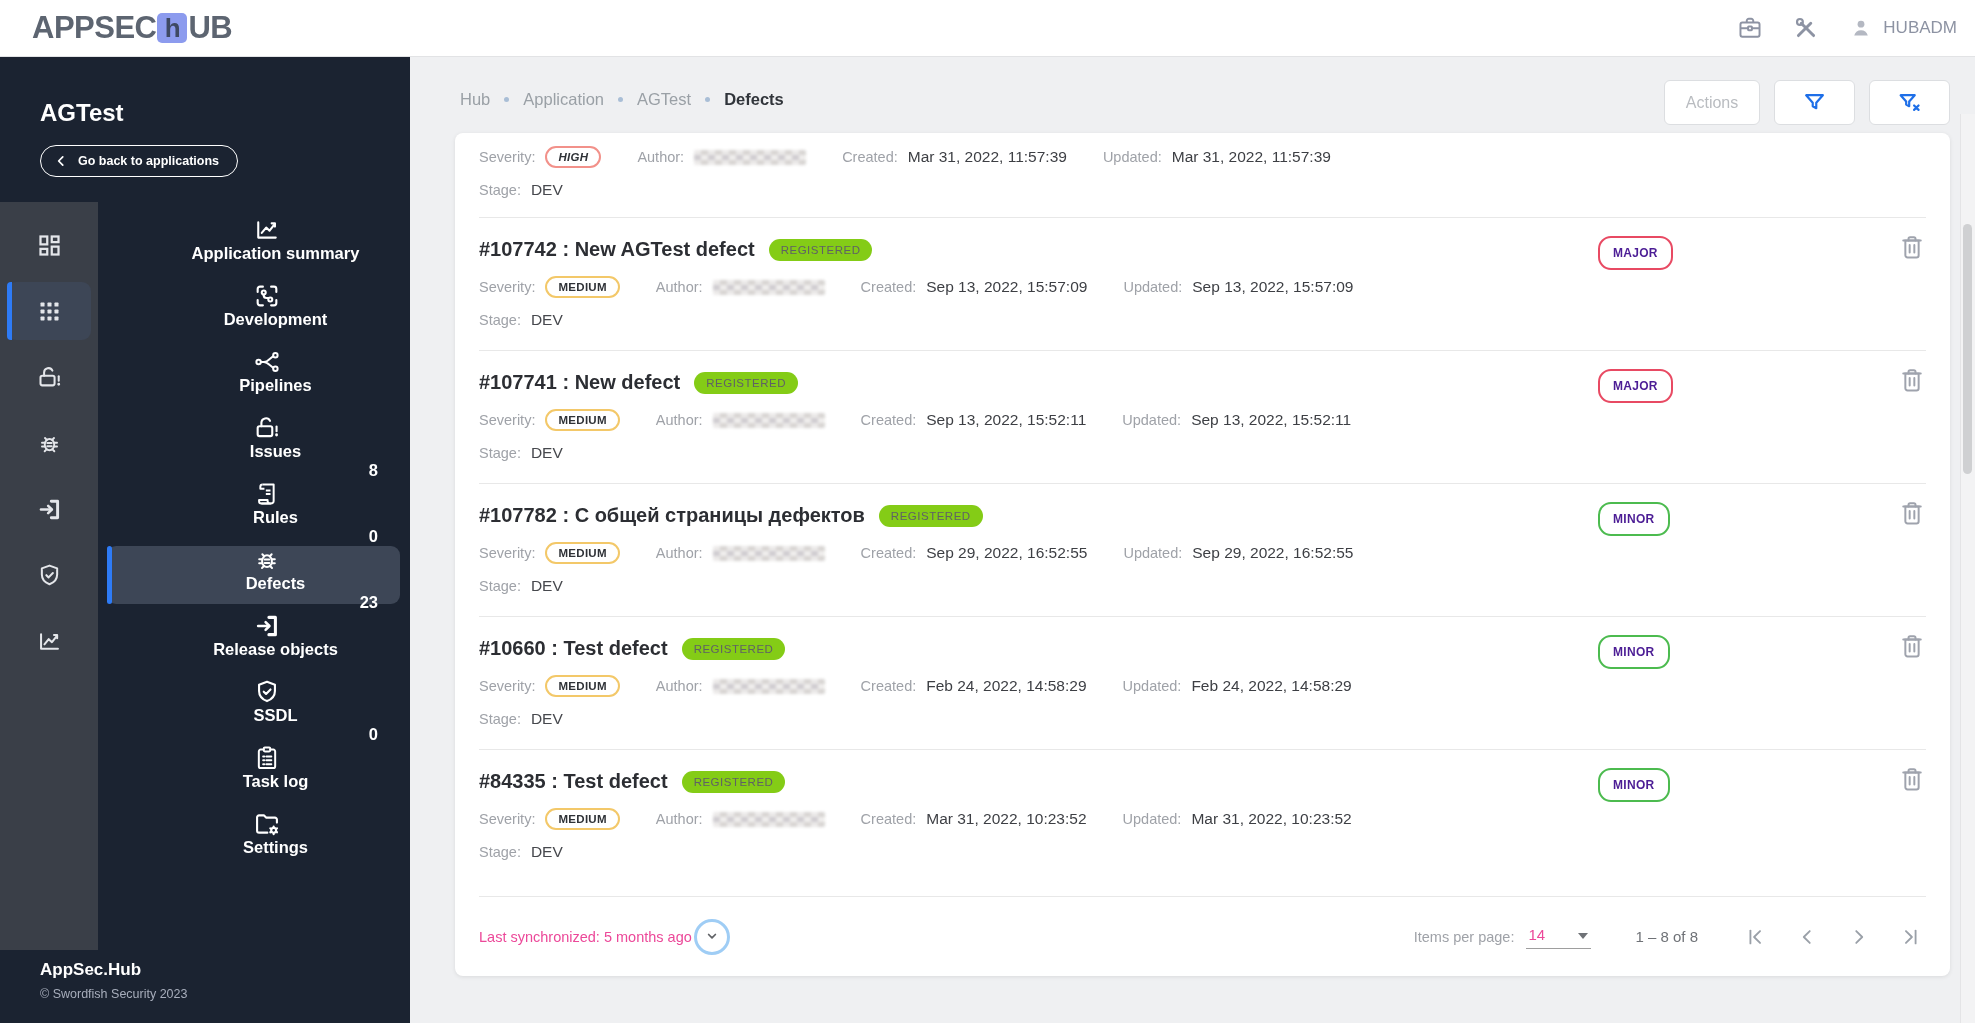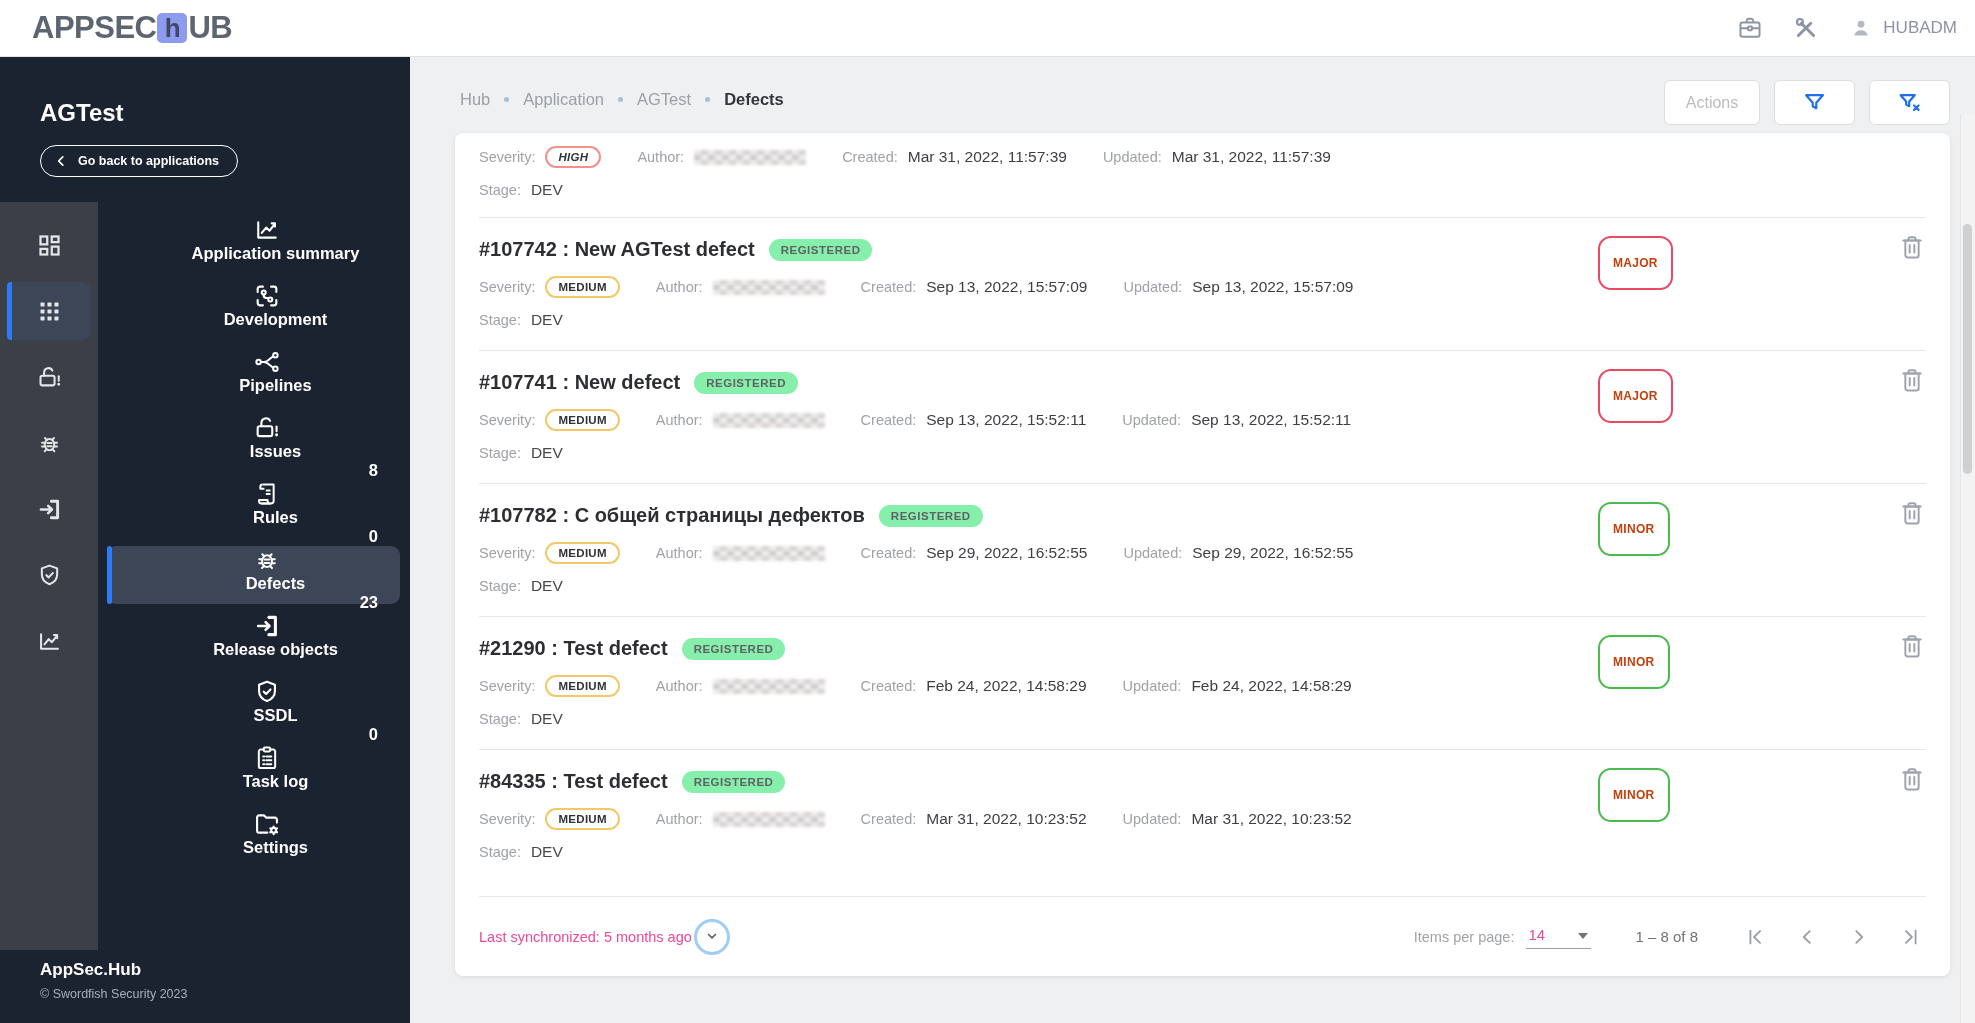--- a/index.html
+++ b/index.html
@@ -78,37 +78,37 @@
     border-radius:8px;box-shadow:0 1px 4px rgba(0,0,0,0.09);}
   .card-body{position:absolute;top:0;left:24px;right:24px;bottom:79px;overflow:hidden;}
   .card-footer{position:absolute;bottom:0;left:24px;right:24px;height:79px;
     border-top:1px solid #e8e8e8;display:flex;align-items:center;}
 
   .partial-row{padding:13px 0 18px;border-bottom:1px solid #e8e8e8;}
   .defect-row{position:relative;padding:20px 0 21px;border-bottom:1px solid #e8e8e8;}
   .defect-row.last{border-bottom:none;}
   .row-title-line{display:flex;align-items:center;}
   .row-title{font-size:20px;font-weight:700;color:#2c2e33;cursor:pointer;}
-  .status-pill{margin-left:14px;background:#86efac;color:#5f6165;font-size:11.5px;font-weight:700;
+  .status-pill{margin-left:14px;background:#84cc16;color:#5f6165;font-size:11.5px;font-weight:400;
     letter-spacing:0.5px;padding:5px 12px;border-radius:13px;text-align:right;}
   .meta-line{display:flex;align-items:center;margin-top:15px;font-size:15.5px;color:#3d3f44;}
   .partial-row .meta-line{margin-top:0;}
   .meta-group{display:flex;align-items:center;margin-right:36px;}
   .meta-group:last-child{margin-right:0;}
   .meta-label{color:#9fa2a8;font-size:14.5px;margin-right:10px;}
   .sev-pill{border:2px solid;border-radius:13px;padding:3px 11px;font-size:11.5px;font-weight:700;
     color:#2f3237;letter-spacing:0.3px;}
   .sev-HIGH{border-color:#f2918a;font-style:italic;}
   .sev-MEDIUM{border-color:#f3c869;}
   .author-blur{width:112px;height:15px;border-radius:2px;
     background:conic-gradient(#d7d4d2 25%,#f1efee 0 50%,#cfccd0 0 75%,#eceae9 0) 0 0/14px 10px;
     filter:blur(1.6px);}
   .stage-line{margin-top:13px;display:flex;align-items:center;font-size:15.5px;color:#46484d;}
   .priority-pill{position:absolute;left:1119px;top:18px;border:2px solid;border-radius:13px;
-    padding:18px 13px;font-size:12px;font-weight:700;color:#c2410c;letter-spacing:0.3px;text-align:right;}
+    padding:8px 13px;font-size:12px;font-weight:700;color:#4c1d95;letter-spacing:0.3px;text-align:right;}
   .pri-MAJOR{border-color:#e84a63;}
   .pri-MINOR{border-color:#4cbb4f;}
   .trash-btn{position:absolute;right:0;top:14px;width:28px;height:30px;background:none;border:none;
     color:#9fa3ad;padding:0;}
   .trash-btn .icon{width:26px;height:26px;}
 
   
   .sync{display:flex;align-items:center;color:#ec4899;font-size:14.5px;}
   .sync-btn{width:36px;height:36px;border-radius:50%;border:3px solid #9fcdf5;background:#fff;
     color:#606266;display:flex;align-items:center;justify-content:center;margin-left:2px;box-sizing:border-box;}
@@ -528,21 +528,21 @@
             <span class="priority-pill pri-MINOR">MINOR</span>
             <button class="trash-btn"><span class="icon"><svg viewBox="0 0 24 24" fill="none" stroke="currentColor" stroke-width="1.7" stroke-linecap="round">
                   <path d="M4.5 6.5h15"></path>
                   <path d="M9 6.5V5a1.4 1.4 0 0 1 1.4-1.4h3.2A1.4 1.4 0 0 1 15 5v1.5"></path>
                   <path d="M6.3 6.5h11.4V19a1.9 1.9 0 0 1-1.9 1.9H8.2A1.9 1.9 0 0 1 6.3 19z"></path>
                   <path d="M10 10.2v6.6M14 10.2v6.6"></path>
                 </svg></span></button>
           </div>
           <div class="defect-row">
             <div class="row-title-line">
-              <span class="row-title">#21290 : Test defect</span>
+              <span class="row-title">#10660 : Test defect</span>
               <span class="status-pill">REGISTERED</span>
             </div>
             <div class="meta-line">
               <div class="meta-group">
                 <span class="meta-label">Severity:</span>
                 <span class="sev-pill sev-MEDIUM">MEDIUM</span>
               </div>
               <div class="meta-group">
                 <span class="meta-label">Author:</span>
                 <span class="author-blur"></span>

